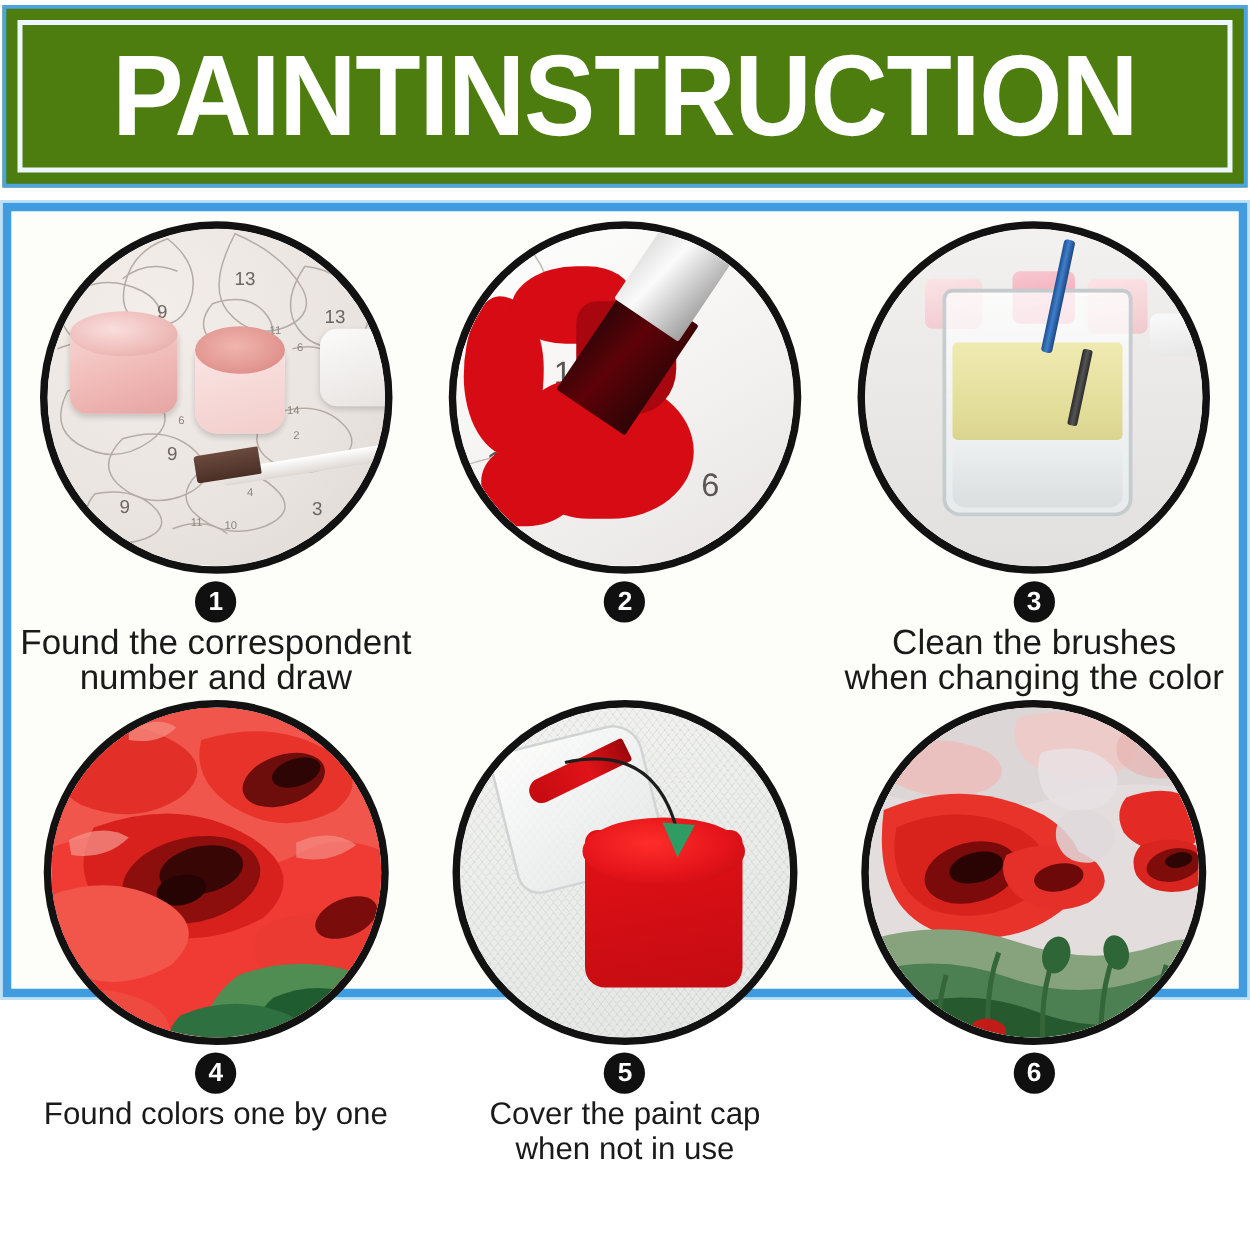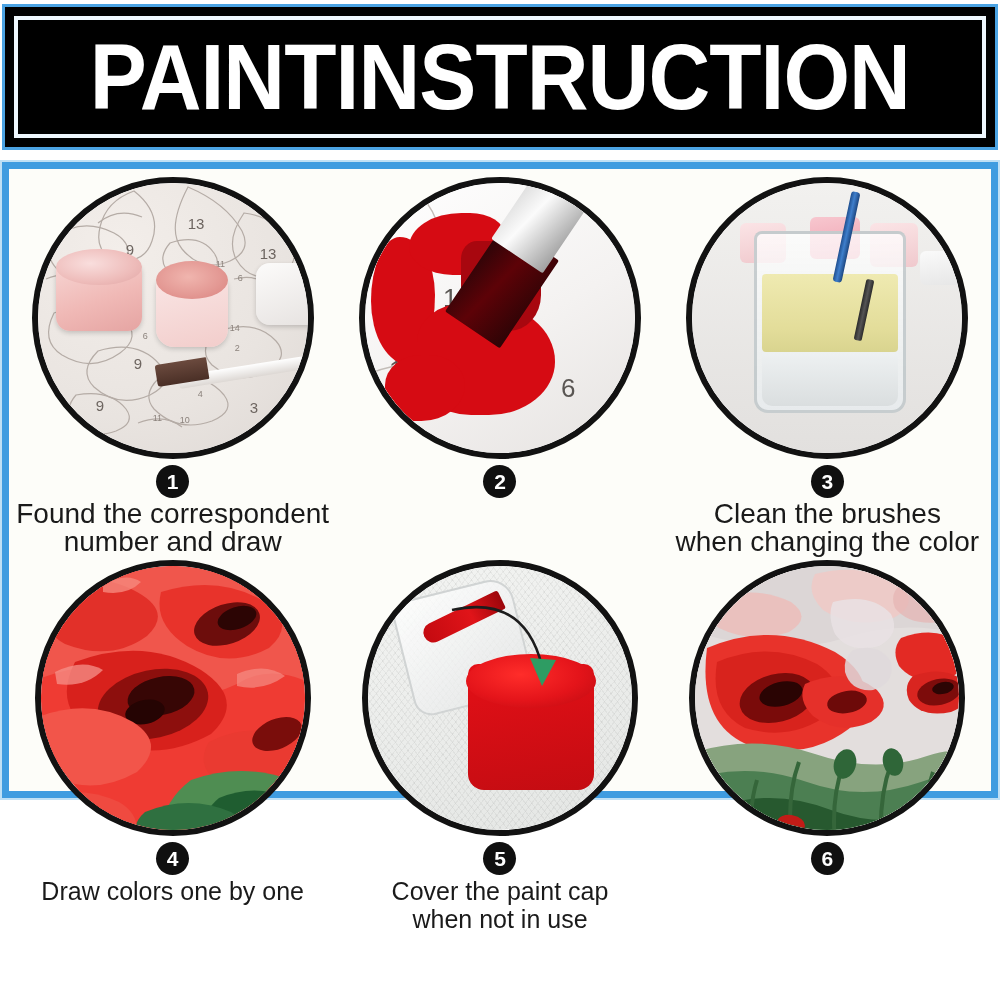--- a/index.html
+++ b/index.html
@@ -19,21 +19,21 @@
     background: #ffffff;
   }
 
   
   .header-banner {
     position: absolute;
     left: 2px;
     top: 4px;
     width: 996px;
     height: 146px;
-    background: #000000;
+    background: #4d7c0f;
     border: 3px solid #4ba3e3;
     display: flex;
     align-items: center;
     justify-content: center;
   }
   .header-inner-frame {
     position: absolute;
     left: 9px;
     top: 9px;
     right: 9px;
@@ -441,21 +441,21 @@
               <path d="M104 246 Q148 228 190 246 Q214 260 206 276 H94 Q90 258 104 246 Z" fill="#2f7040"></path>
               <path d="M246 208 Q268 200 276 214 V246 Q256 240 246 226 Z" fill="#8fb183"></path>
               <path d="M0 232 Q40 218 78 236 Q102 250 94 276 H0 Z" fill="#ef4a40"></path>
               <path d="M62 18 Q86 6 100 16 Q86 30 62 26 Z" fill="#f6887d" opacity="0.8"></path>
               <path d="M14 106 Q42 92 62 104 Q44 122 16 118 Z" fill="#f59289" opacity="0.75"></path>
               <path d="M196 108 Q224 96 244 110 Q222 126 196 120 Z" fill="#f58d84" opacity="0.7"></path>
             </svg>
           </div>
         </div>
         <div class="step-badge">4</div>
-        <div class="step-caption">Draw colors one by one</div>
+        <div class="step-caption">Found colors one by one</div>
       </div>
 
       <div class="step-cell row2">
         <div class="photo-circle">
           <div class="photo-inner">
             <div class="p5-bg"></div>
             <div class="p5-cap"></div>
             <div class="p5-cap-streak"></div>
             <div class="p5-jar"></div>
             <div class="p5-jar-top"></div>

